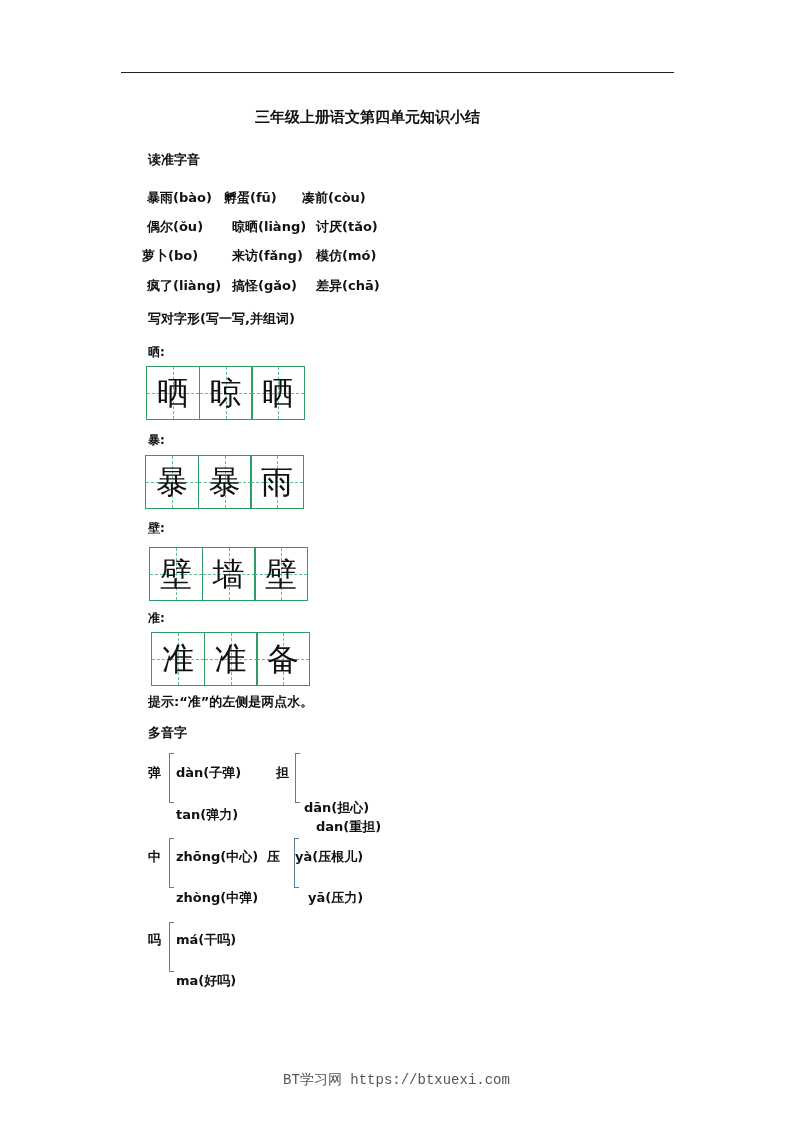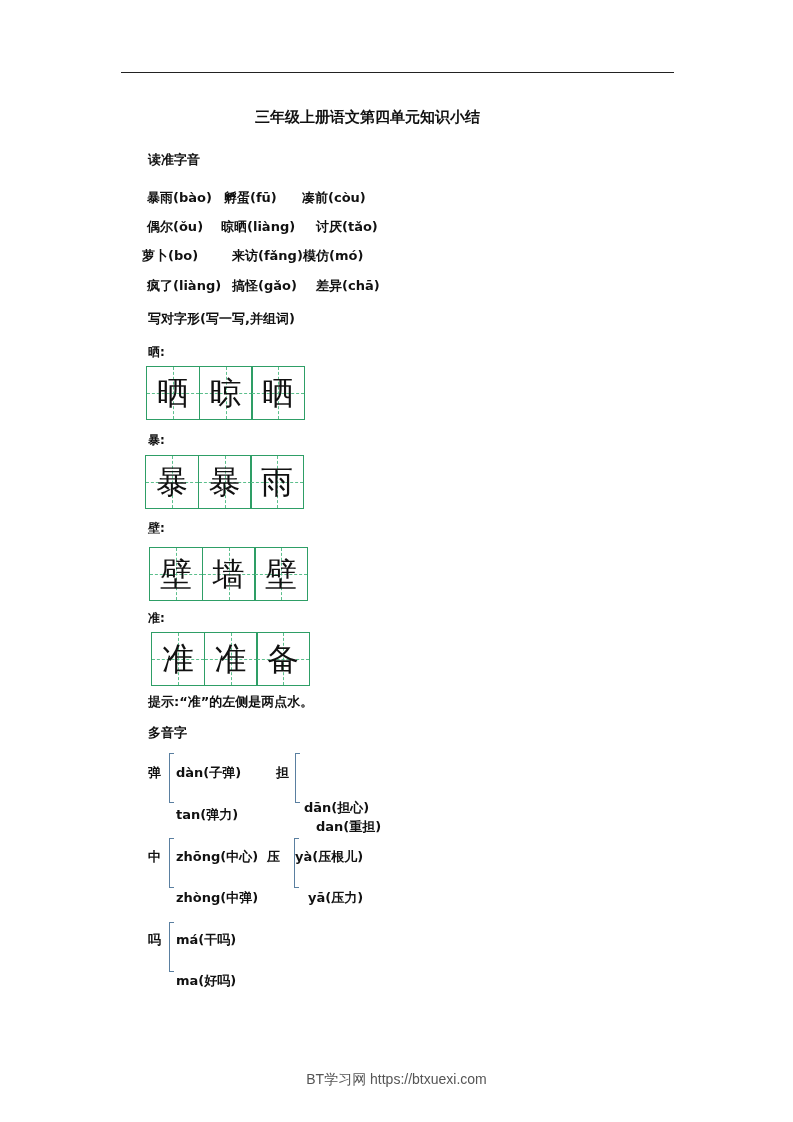--- a/index.html
+++ b/index.html
@@ -17,41 +17,41 @@
           margin-right:-1.5px; box-sizing:content-box; }
   .cell::before { content:""; position:absolute; left:0; right:0; top:50%;
                   border-top:1px dashed #5cbf8c; }
   .cell::after { content:""; position:absolute; top:0; bottom:0; left:50%;
                  border-left:1px dashed #5cbf8c; }
   .cell span { position:absolute; left:0; right:0; top:6px; text-align:center;
                font-family:"DejaVu Serif", serif; font-size:32px; z-index:2; line-height:40px; }
   .brace { position:absolute; width:4px; border-left:1.3px solid #5a7fa0;
            border-top:1.3px solid #5a7fa0; border-bottom:1.3px solid #5a7fa0; height:48px; }
   .footer { position:absolute; left:0; width:793px; top:1071px; text-align:center;
-            font-size:14px; color:#555; font-family:Liberation Sans, sans-serif; }
+            font-size:14px; color:#555; font-family:Liberation Mono, monospace; }
 </style>
 </head>
 <body>
 
 <div class="rule"></div>
 <div class="title">三年级上册语文第四单元知识小结</div>
 
 <div class="abs h" style="left:148px;top:151px;">读准字音</div>
 
 <div class="abs t" style="left:147px;top:189px;">暴雨(bào)</div>
 <div class="abs t" style="left:224px;top:189px;">孵蛋(fū)</div>
 <div class="abs t" style="left:302px;top:189px;">凑前(còu)</div>
 
 <div class="abs t" style="left:147px;top:218px;">偶尔(ǒu)</div>
-<div class="abs t" style="left:221px;top:218px;">晾晒(liàng)</div>
+<div class="abs t" style="left:232px;top:218px;">晾晒(liàng)</div>
 <div class="abs t" style="left:316px;top:218px;">讨厌(tǎo)</div>
 
 <div class="abs t" style="left:142px;top:247px;">萝卜(bo)</div>
 <div class="abs t" style="left:232px;top:247px;">来访(fǎng)</div>
-<div class="abs t" style="left:303px;top:247px;">模仿(mó)</div>
+<div class="abs t" style="left:316px;top:247px;">模仿(mó)</div>
 
 <div class="abs t" style="left:147px;top:277px;">疯了(liàng)</div>
 <div class="abs t" style="left:232px;top:277px;">搞怪(gǎo)</div>
 <div class="abs t" style="left:316px;top:277px;">差异(chā)</div>
 
 <div class="abs h" style="left:148px;top:310px;">写对字形(写一写,并组词)</div>
 
 <div class="abs lbl" style="left:148px;top:344px;">晒:</div>
 <div class="grid" style="left:146px;top:366px;">
   <div class="cell">

